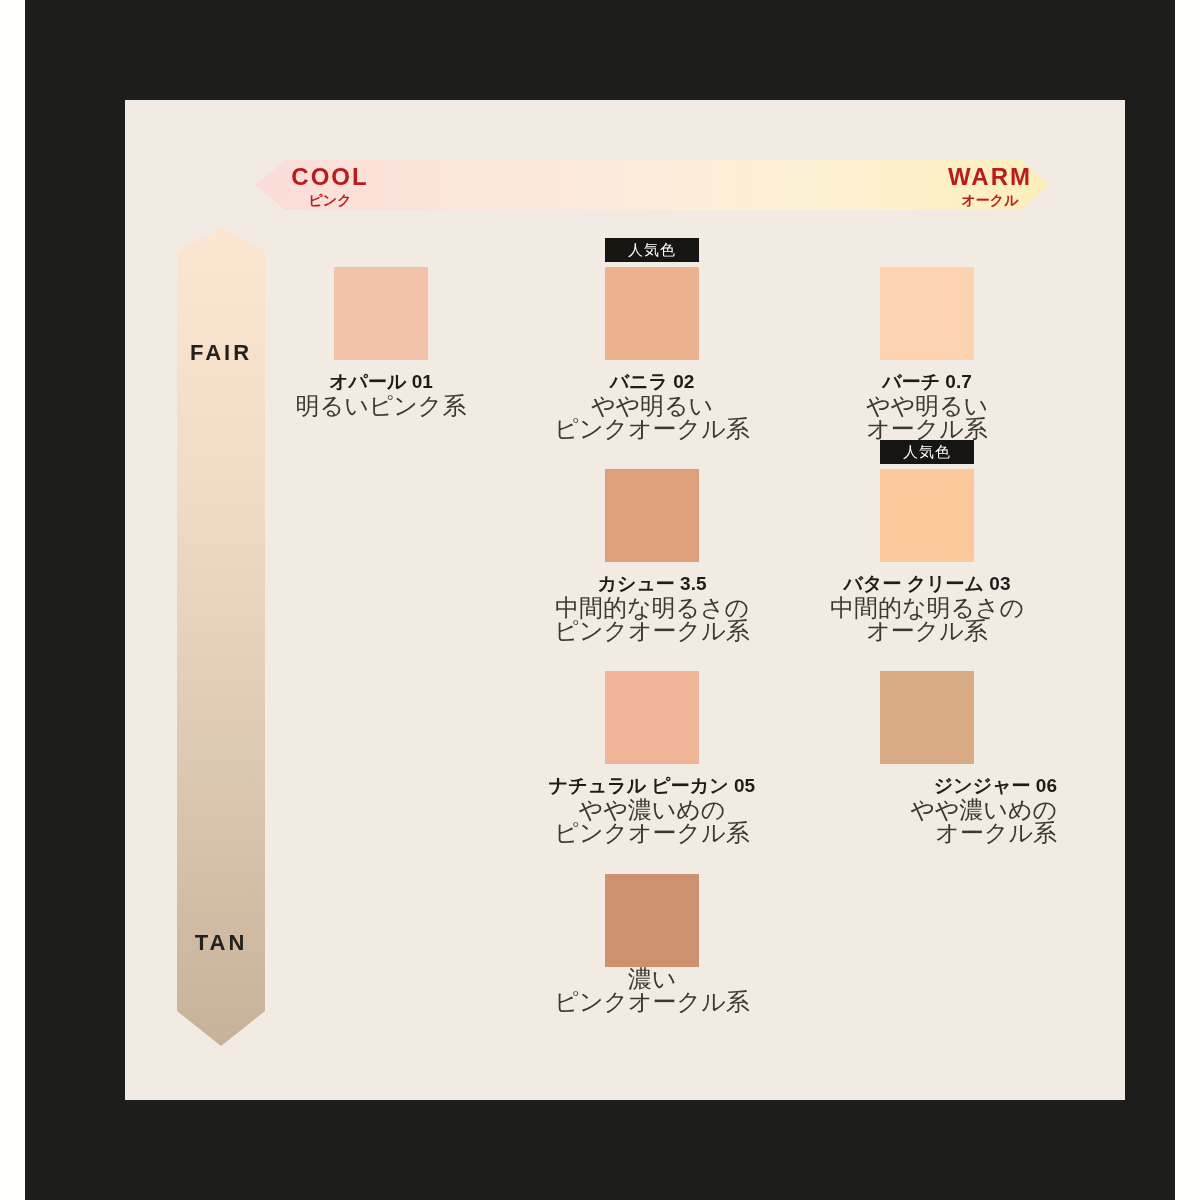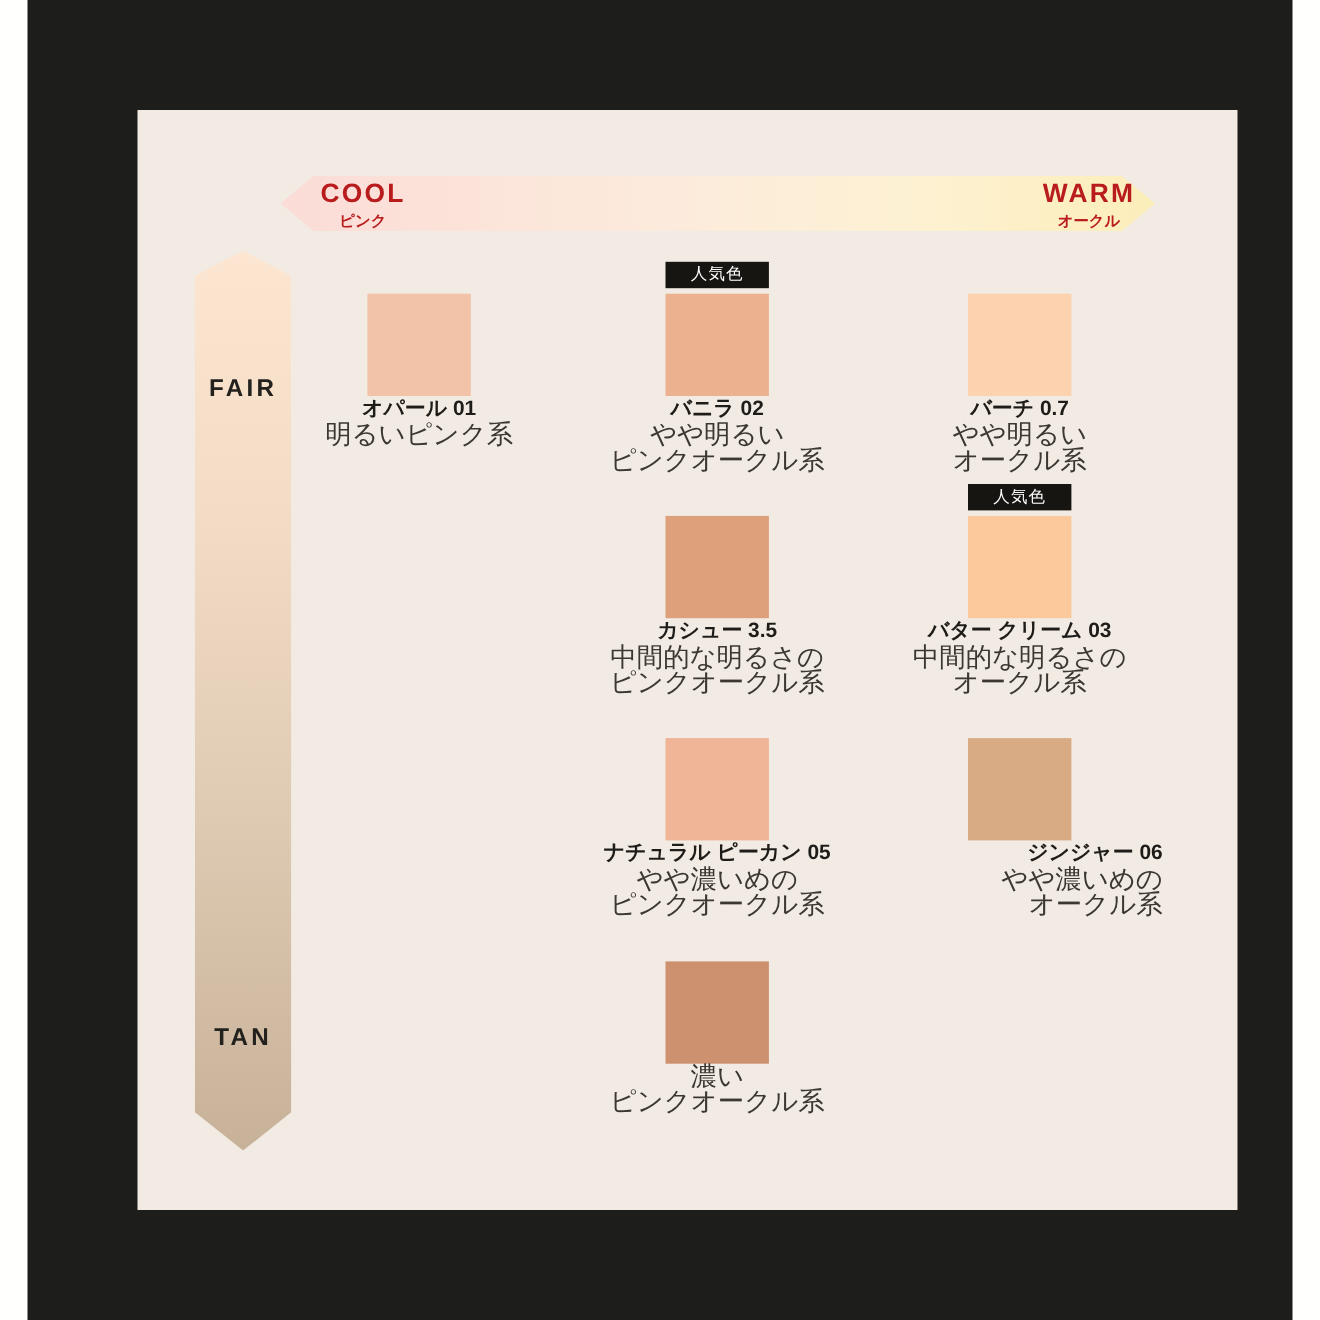--- a/index.html
+++ b/index.html
@@ -40,21 +40,21 @@
   .shade-cell {
     position: absolute; width: 260px; text-align: center;
   }
   .badge-wrap { height: 29px; }
   .popular-badge {
     display: inline-block; width: 94px; height: 24px; line-height: 24px;
     background: #171512; color: #ffffff; font-size: 15px; letter-spacing: 1px;
   }
   .swatch { width: 94px; height: 93px; margin: 0 auto; }
   .shade-name {
-    margin-top: 0; font-size: 19px; font-weight: 700; color: #1e1c18; line-height: 24px;
+    margin-top: 10px; font-size: 19px; font-weight: 700; color: #1e1c18; line-height: 24px;
   }
   .shade-desc {
     font-size: 24px; font-weight: 400; color: #3c3831; line-height: 23px;
   }
 </style>
 </head>
 <body style="background: rgb(255, 255, 254);">
 
 <div id="frame" style="background: rgb(29, 29, 27);">
   <div id="panel" style="background: rgb(242, 235, 227);">

